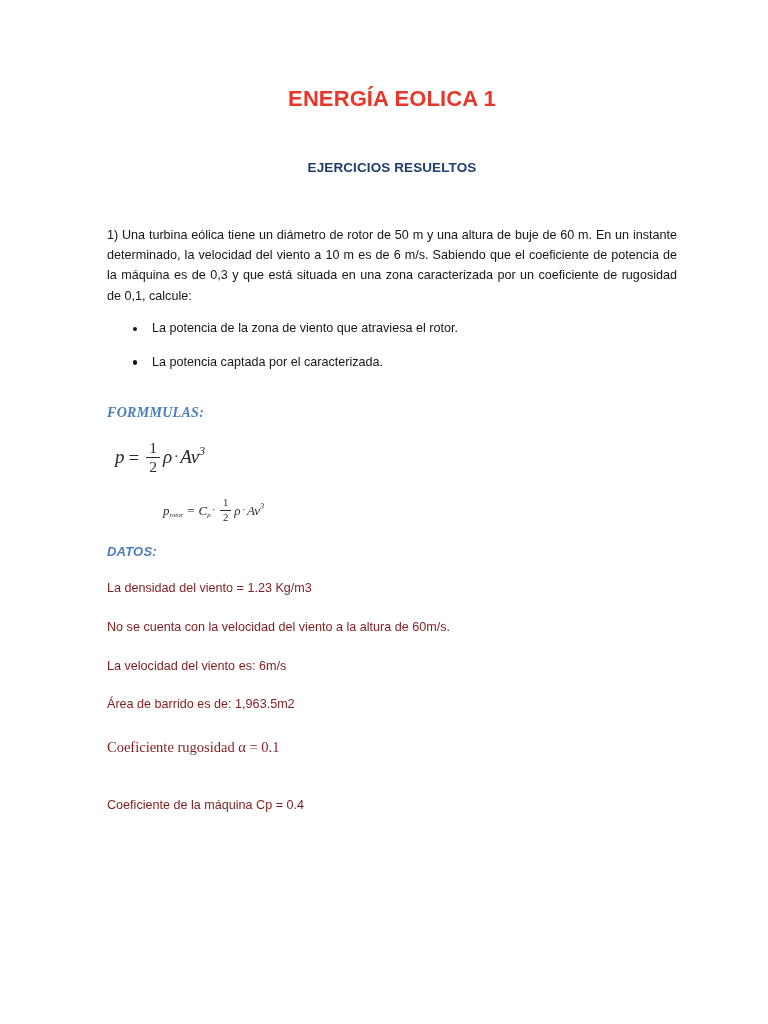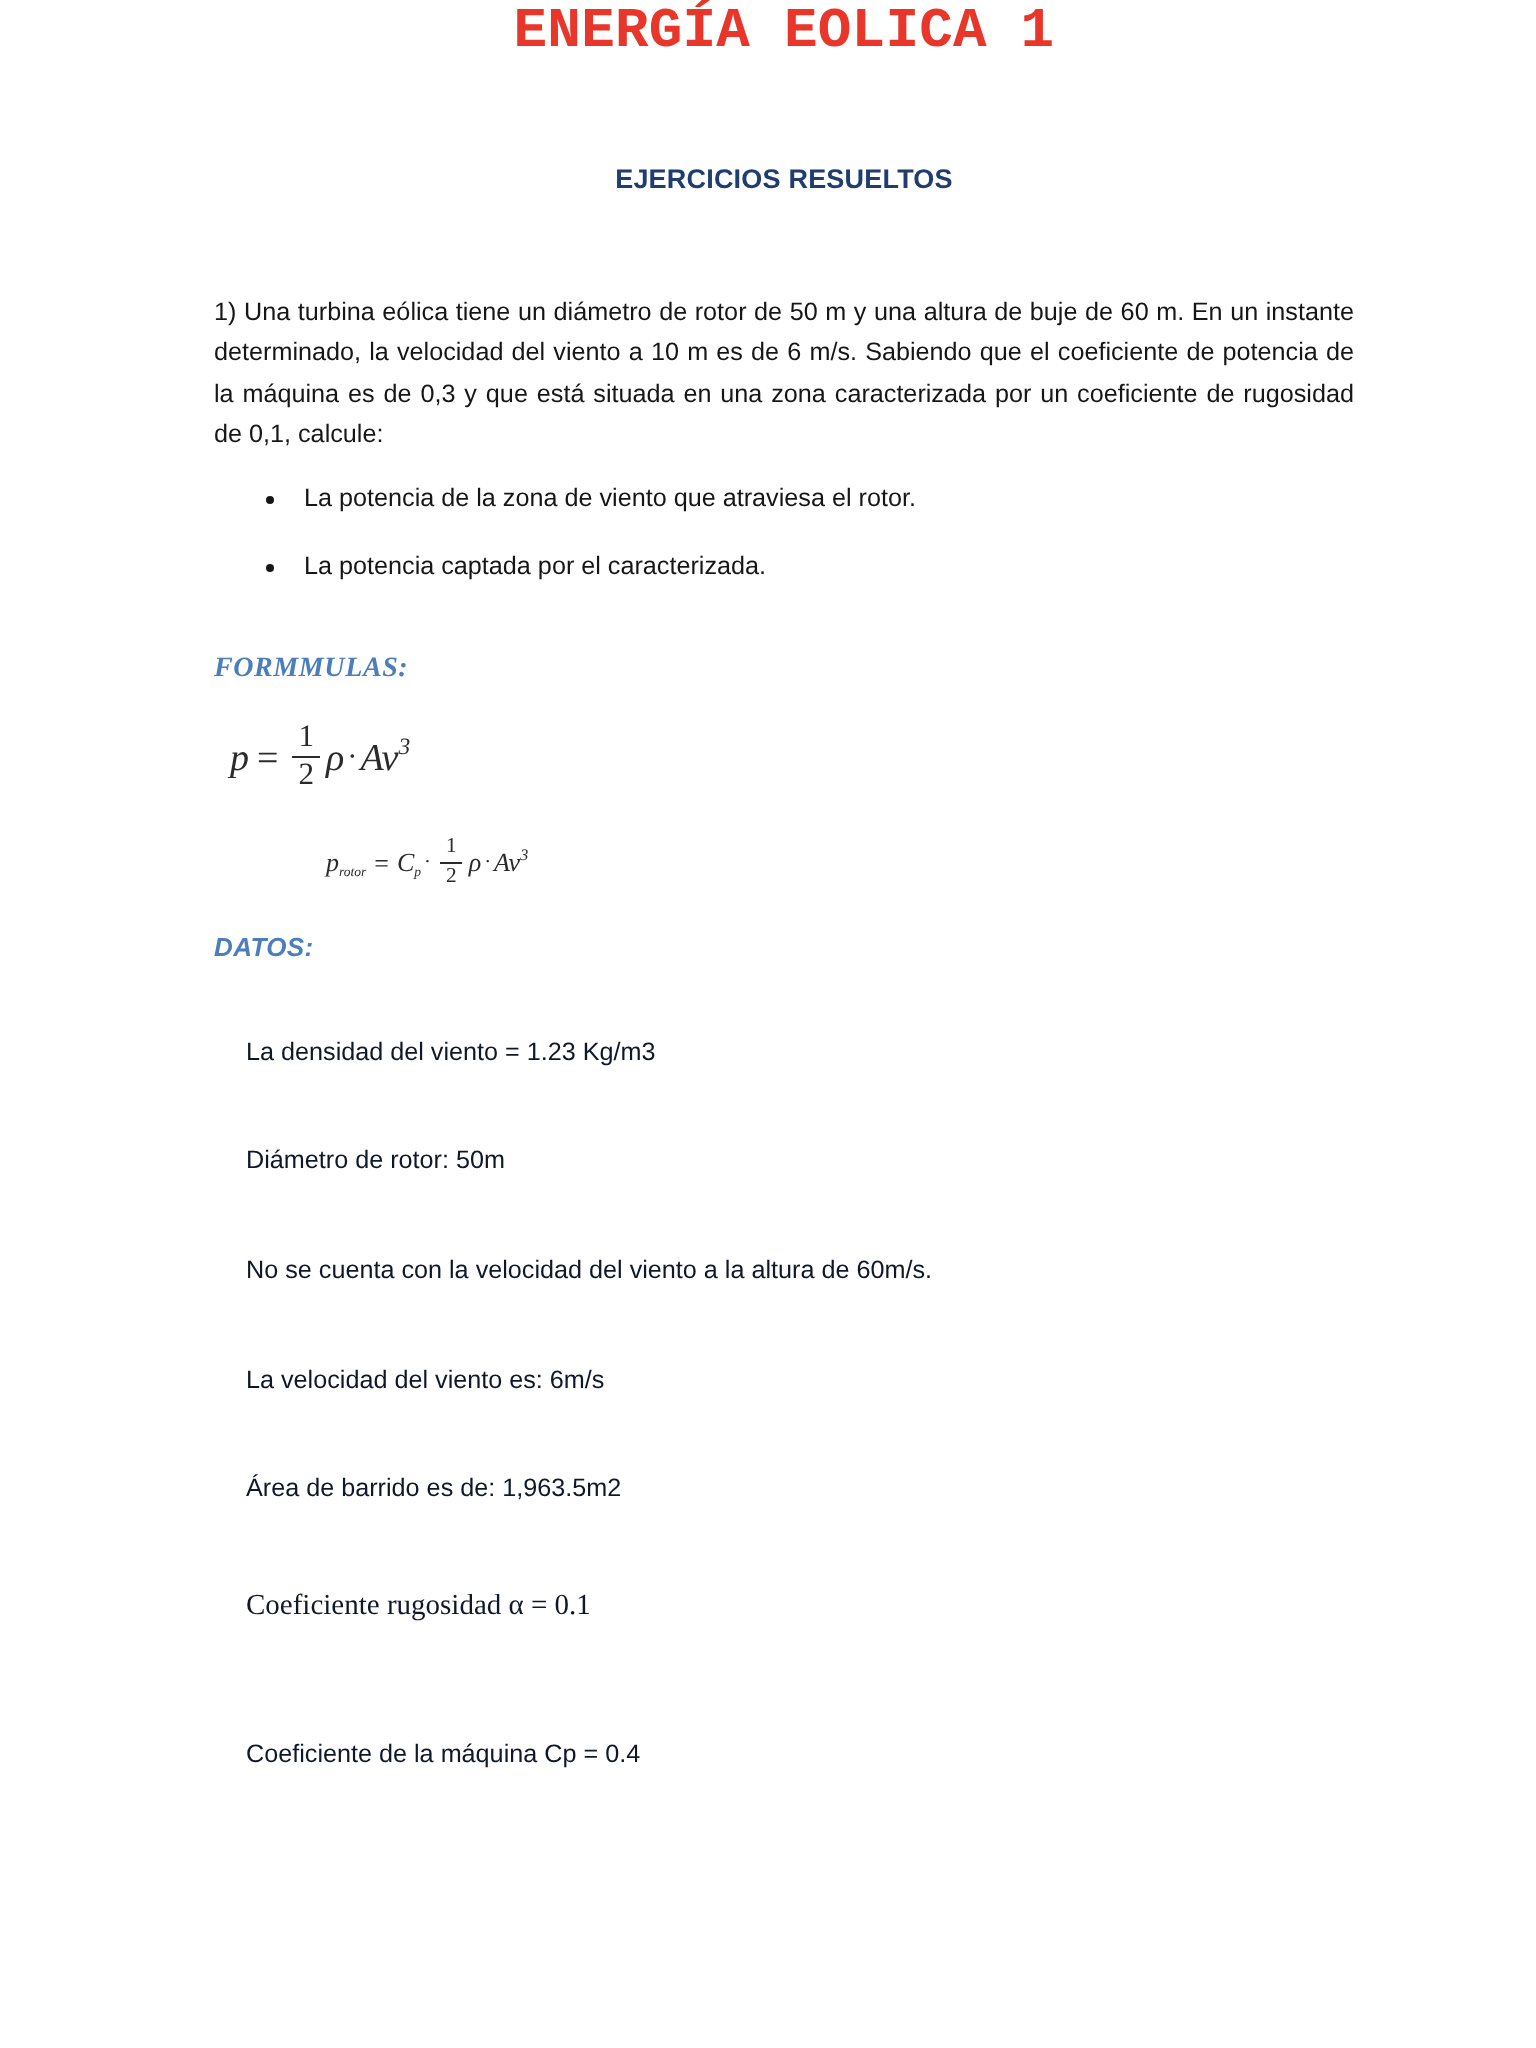--- a/index.html
+++ b/index.html
@@ -28,24 +28,25 @@
   .content {
     position: absolute;
     left: 107px;
     top: 0;
     width: 570px;
   }
 
   
   .doc-title {
     margin: 0;
+    padding-top: 86px;
     text-align: center;
-    font-family: Liberation Mono, monospace;
+    font-family: Liberation Sans, sans-serif;
     font-weight: bold;
-    font-size: 28px;
+    font-size: 22px;
     letter-spacing: 0.1px;
     color: #E8362B;
     line-height: 1.2;
   }
 
   .doc-subtitle {
     margin: 0;
     padding-top: 48px;
     text-align: center;
     font-family: "Liberation Sans", sans-serif;
@@ -190,25 +191,25 @@
   }
   .frac .den {
     display: block;
     font-size: 0.82em;
     line-height: 1.05;
     padding: 0 3px;
   }
 
   
   .data-line {
-    margin: 16px;
+    margin: 0;
     padding-top: 21px;
     font-size: 12.6px;
     line-height: 1.4;
-    color: #0f172a;
+    color: #7f1d1d;
   }
   .data-line.serif {
     font-family: "Liberation Serif", serif;
     font-size: 14.5px;
     padding-top: 23px;
   }
   .data-line.gap-before {
     padding-top: 40px;
   }
 </style>
@@ -250,21 +251,20 @@
       <span class="var">p</span><span class="sub">rotor</span><span class="op">=</span><span class="var">C</span><span class="sub">p</span><span class="cdot">·</span><span class="frac">
         <span class="num">1</span>
         <span class="bar"></span>
         <span class="den">2</span>
       </span><span class="rho">ρ</span><span class="cdot">·</span><span class="var">A</span><span class="var">v</span><span class="sup">3</span>
     </div>
 
     <p class="sec-head sans" id="datos-heading">DATOS:</p>
 
     <p class="data-line">La densidad del viento = 1.23 Kg/m3</p>
-    <p class="data-line">Diámetro de rotor: 50m</p>
     <p class="data-line">No se cuenta con la velocidad del viento a la altura de 60m/s.</p>
     <p class="data-line">La velocidad del viento es: 6m/s</p>
     <p class="data-line">Área de barrido es de: 1,963.5m2</p>
 
     <p class="data-line serif">Coeficiente rugosidad α = 0.1</p>
 
     <p class="data-line gap-before">Coeficiente de la máquina Cp = 0.4</p>
 
   </div>
 </div>

